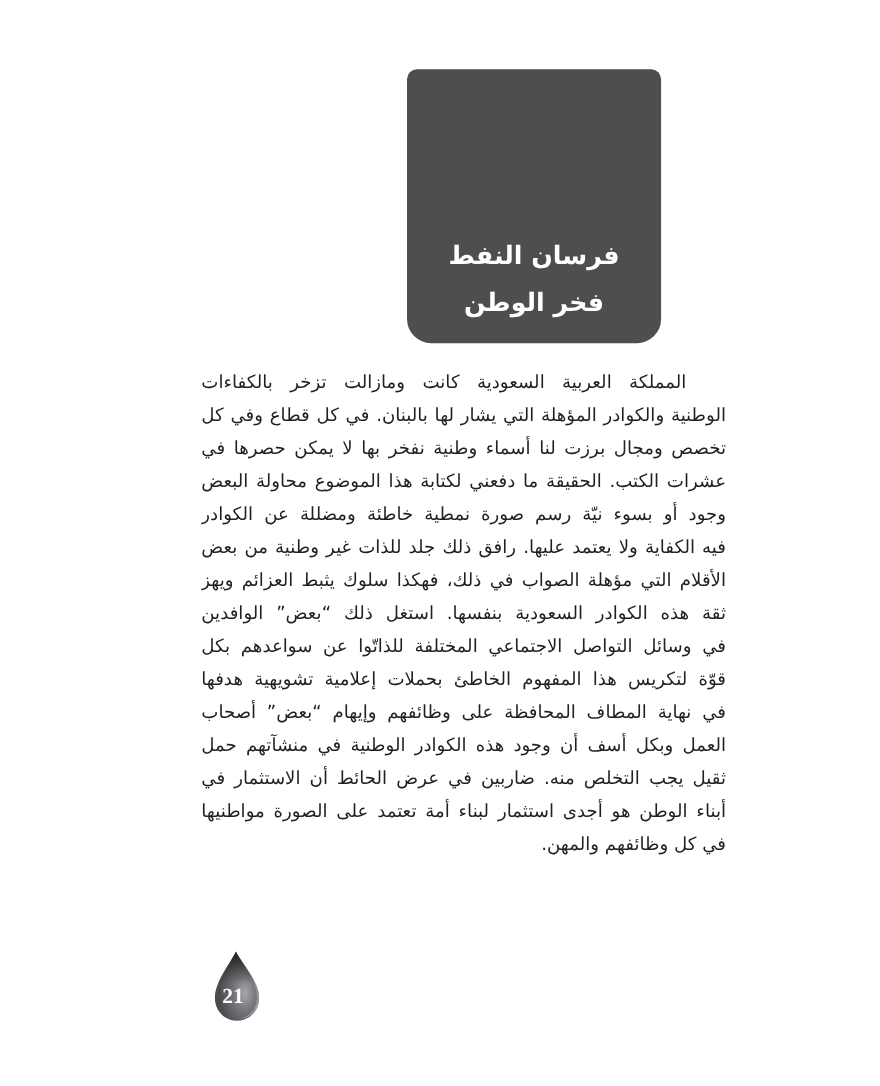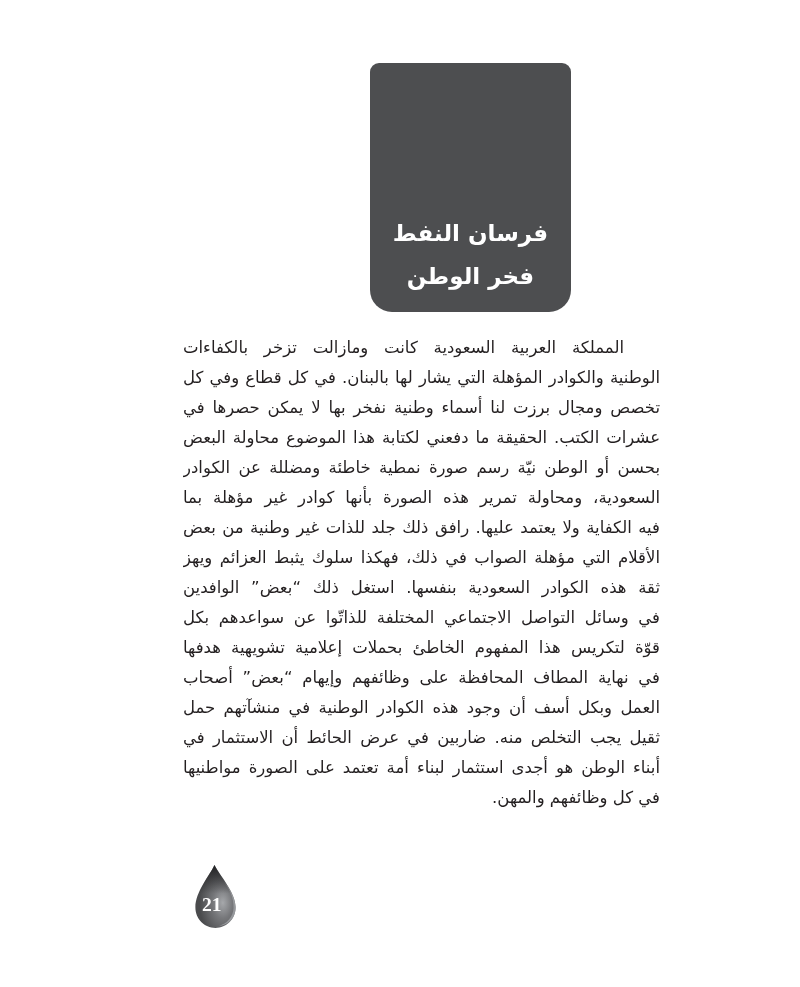--- a/index.html
+++ b/index.html
@@ -13,21 +13,21 @@
     font-family: "DejaVu Sans", sans-serif;
     position: relative;
     overflow: hidden;
   }
 
   
   .title-card {
     position: absolute;
     left: 370px;
     top: 63px;
-    width: 201px;
+    width: 231px;
     height: 249px;
     background: #4d4e50;
     border-radius: 9px 9px 22px 22px;
     box-sizing: border-box;
     display: flex;
     flex-direction: column;
     justify-content: flex-end;
     align-items: center;
     padding-bottom: 14px;
   }
@@ -90,22 +90,21 @@
 <div class="title-card">
   <div class="title-line">فرسان النفط</div>
   <div class="title-line">فخر الوطن</div>
 </div>
 
 <div class="body-text" id="body-paragraph">
     <div class="line first">المملكة العربية السعودية كانت ومازالت تزخر بالكفاءات</div>
     <div class="line">الوطنية والكوادر المؤهلة التي يشار لها بالبنان. في كل قطاع وفي كل</div>
     <div class="line">تخصص ومجال برزت لنا أسماء وطنية نفخر بها لا يمكن حصرها في</div>
     <div class="line">عشرات الكتب. الحقيقة ما دفعني لكتابة هذا الموضوع محاولة البعض</div>
-    <div class="line">بحسن أو الوطن نيّة رسم صورة نمطية خاطئة ومضللة عن الكوادر</div>
-    <div class="line">السعودية، ومحاولة تمرير هذه الصورة بأنها كوادر غير مؤهلة بما</div>
+    <div class="line">وجود أو بسوء نيّة رسم صورة نمطية خاطئة ومضللة عن الكوادر</div>
     <div class="line">فيه الكفاية ولا يعتمد عليها. رافق ذلك جلد للذات غير وطنية من بعض</div>
     <div class="line">الأقلام التي مؤهلة الصواب في ذلك، فهكذا سلوك يثبط العزائم ويهز</div>
     <div class="line">ثقة هذه الكوادر السعودية بنفسها. استغل ذلك “بعض” الوافدين</div>
     <div class="line">في وسائل التواصل الاجتماعي المختلفة للذاتّوا عن سواعدهم بكل</div>
     <div class="line">قوّة لتكريس هذا المفهوم الخاطئ بحملات إعلامية تشويهية هدفها</div>
     <div class="line">في نهاية المطاف المحافظة على وظائفهم وإيهام “بعض” أصحاب</div>
     <div class="line">العمل وبكل أسف أن وجود هذه الكوادر الوطنية في منشآتهم حمل</div>
     <div class="line">ثقيل يجب التخلص منه. ضاربين في عرض الحائط أن الاستثمار في</div>
     <div class="line">أبناء الوطن هو أجدى استثمار لبناء أمة تعتمد على الصورة مواطنيها</div>
     <div class="line last">في كل وظائفهم والمهن.</div>

